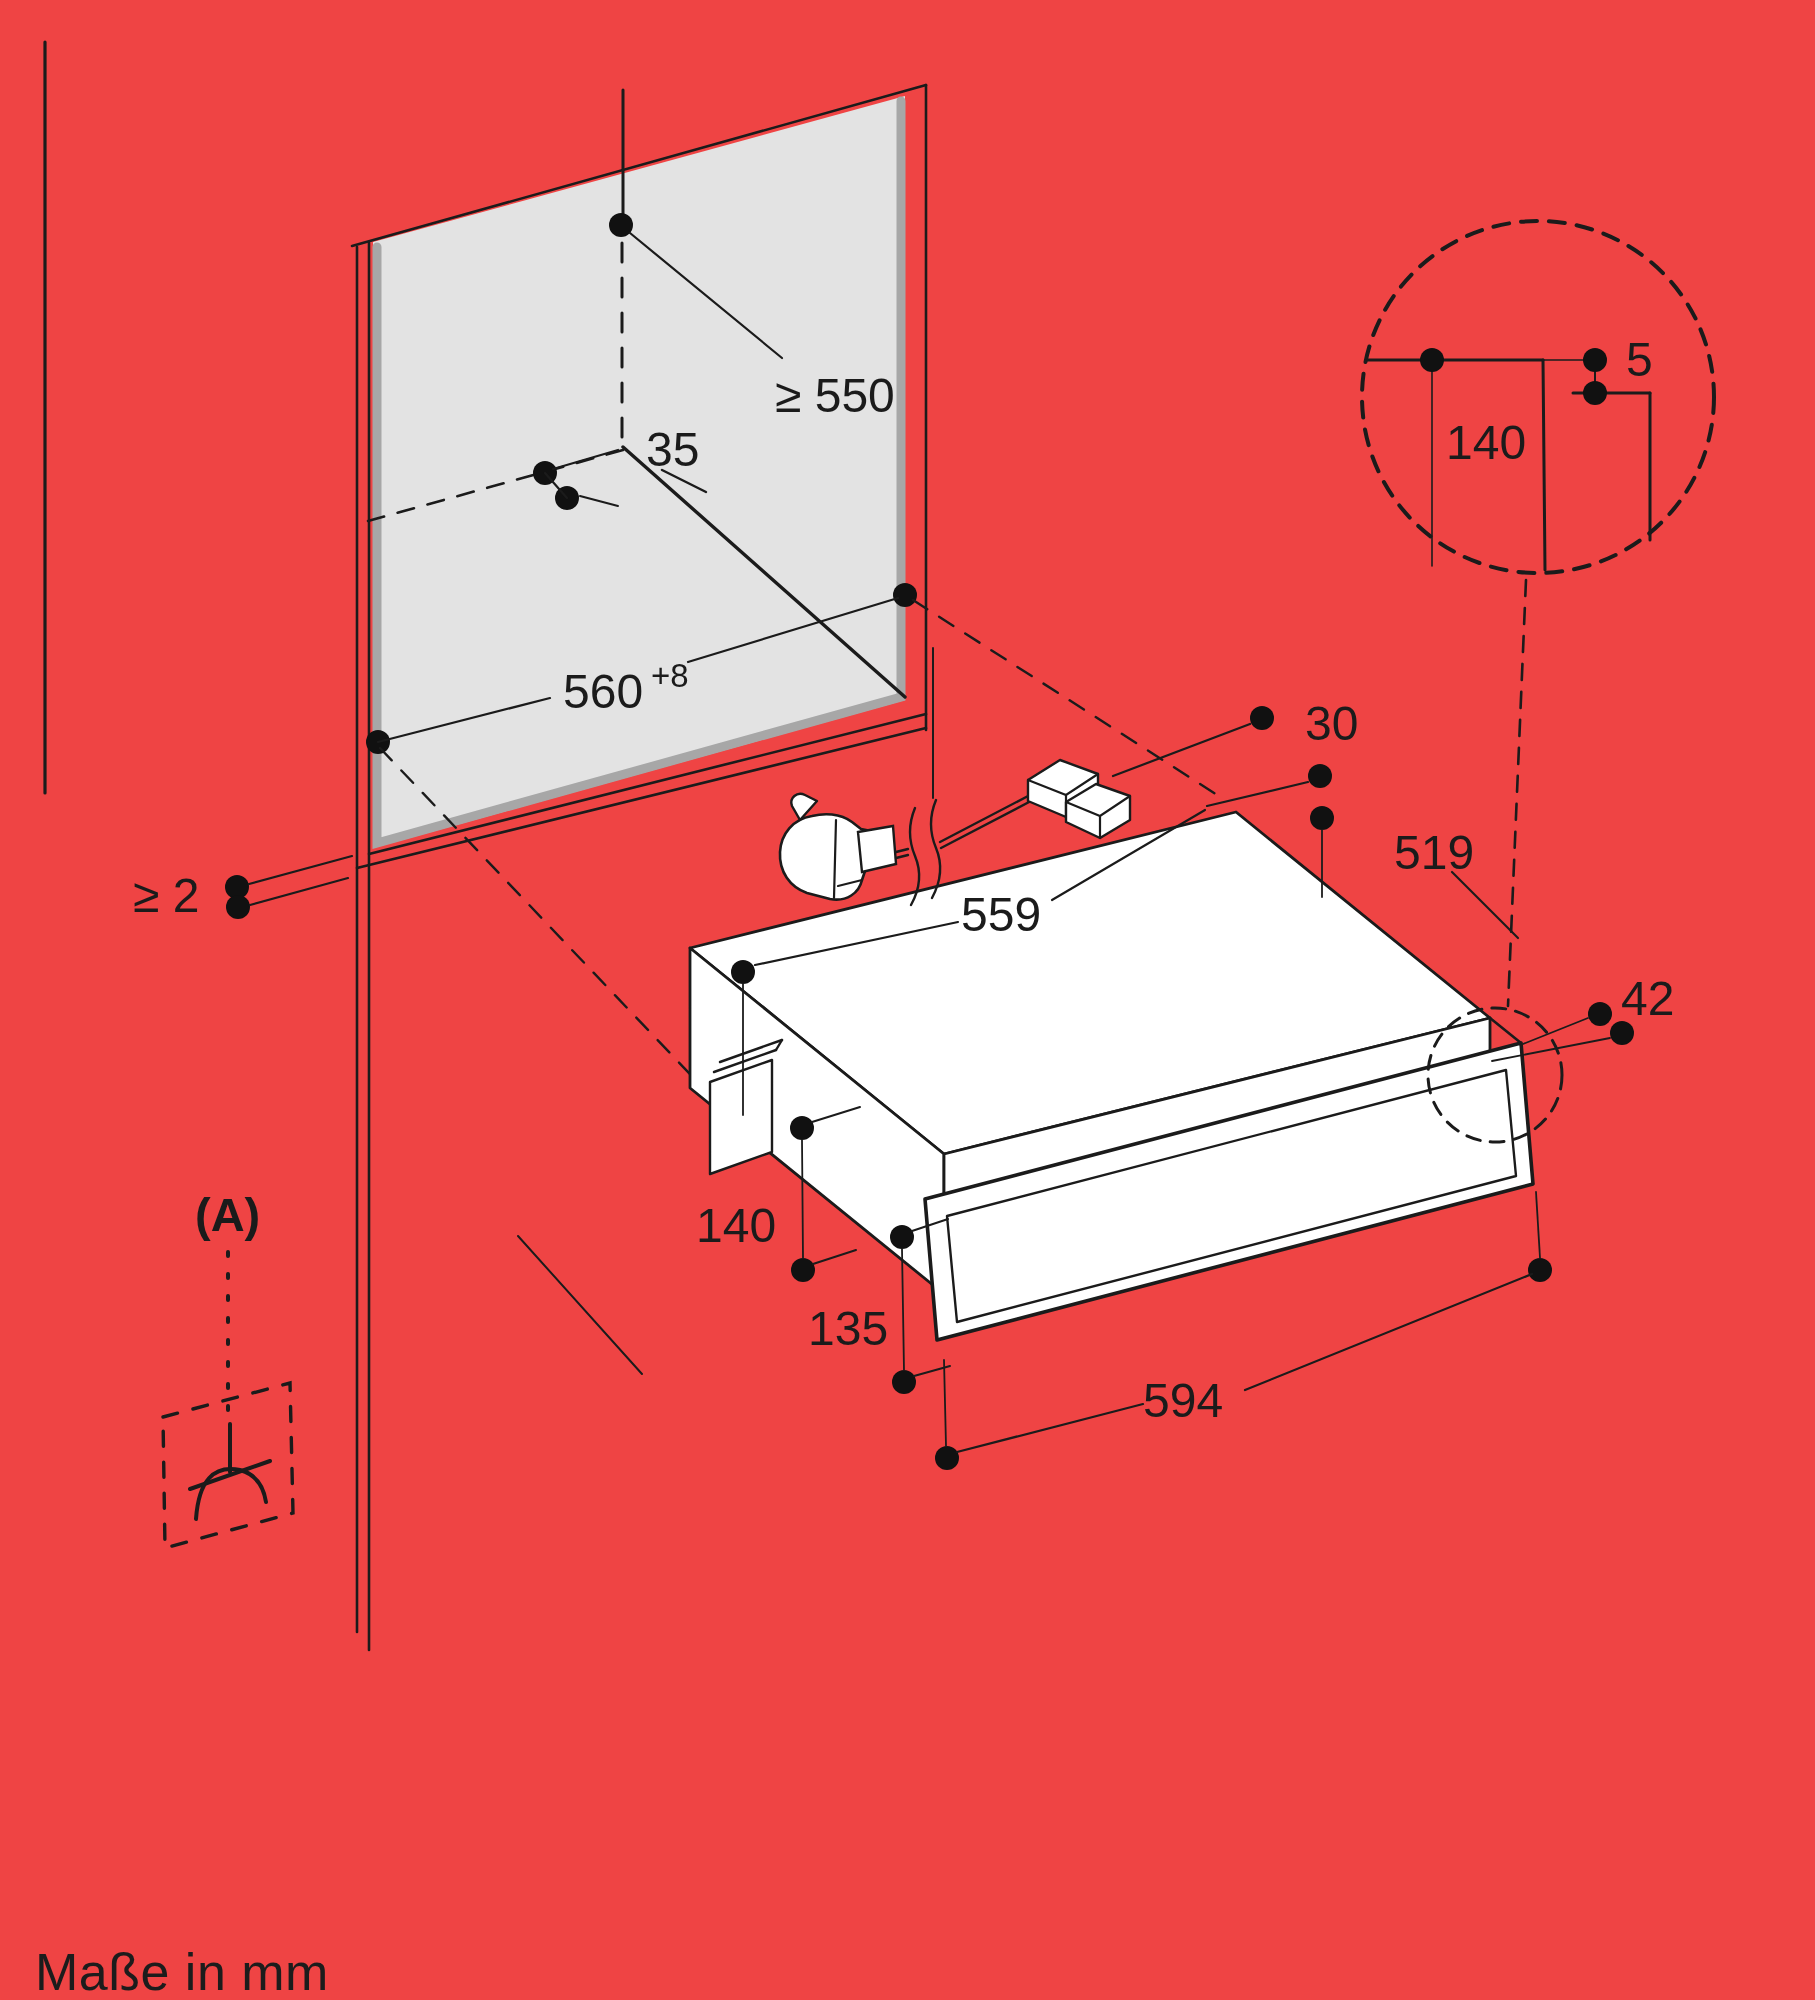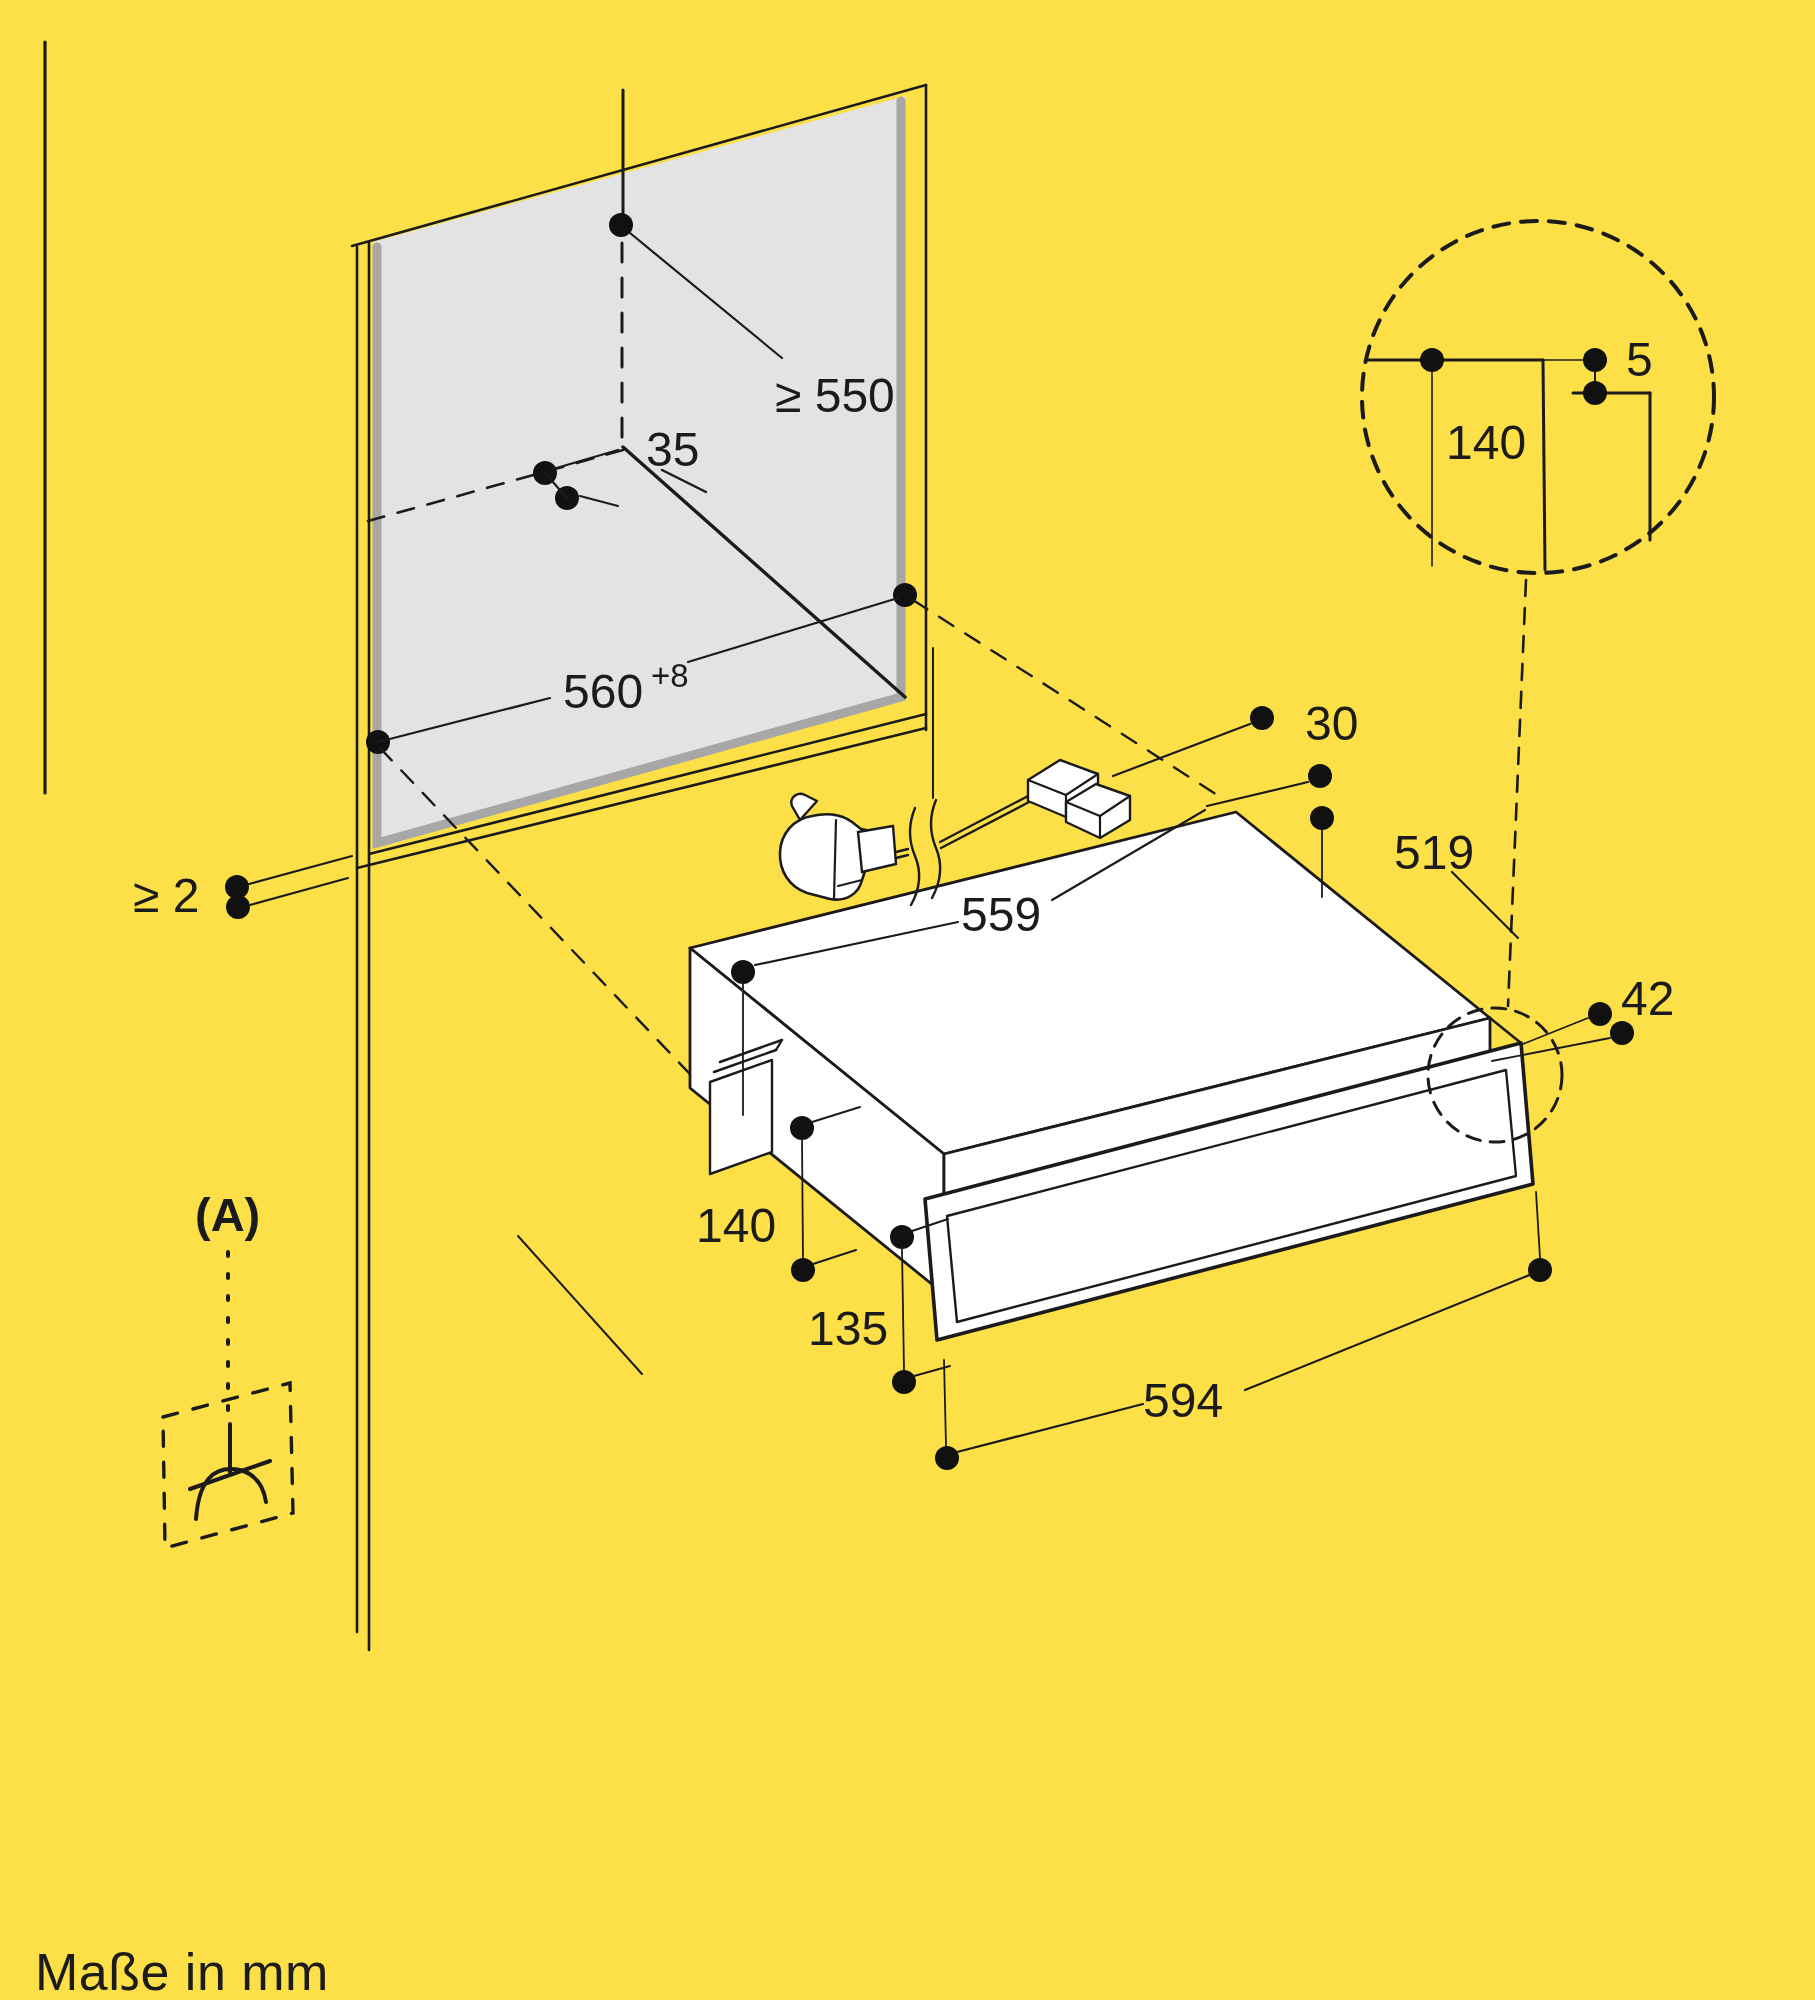--- a/index.html
+++ b/index.html
@@ -1,16 +1,16 @@
 <!DOCTYPE html>
 <html><head>
 <meta charset="utf-8">
 <style>
   html,body{margin:0;padding:0;background:#ffffff;}
-  .stage{position:relative;width:1815px;height:2000px;background:#fde047;overflow:hidden;
+  .stage{position:relative;width:1815px;height:2000px;background:#ef4444;overflow:hidden;
          font-family:"Liberation Sans", sans-serif;}
   svg{position:absolute;left:0;top:0;}
   .dim-text{font-size:48px;fill:#1b1b1b;}
   .dim-sup{font-size:33px;fill:#1b1b1b;}
   .a-label{font-size:47px;font-weight:700;fill:#1b1b1b;}
   .caption{position:absolute;left:35px;color:#1c1c1c;font-size:52px;letter-spacing:0.5px;}
   .caption b{font-weight:700;margin-right:14px;}
 </style>
 </head>
 <body>

